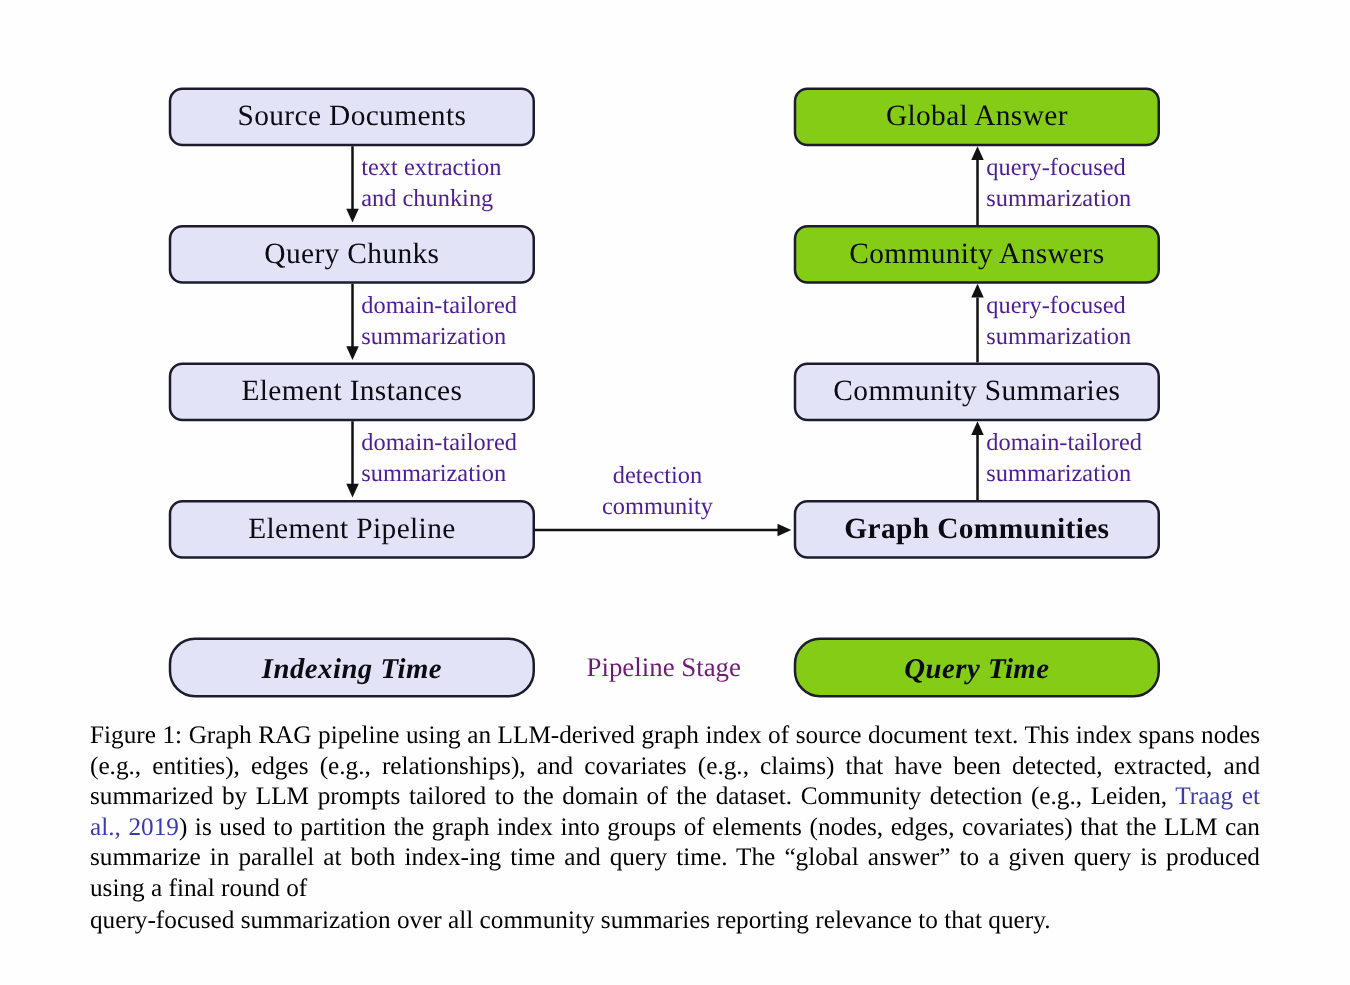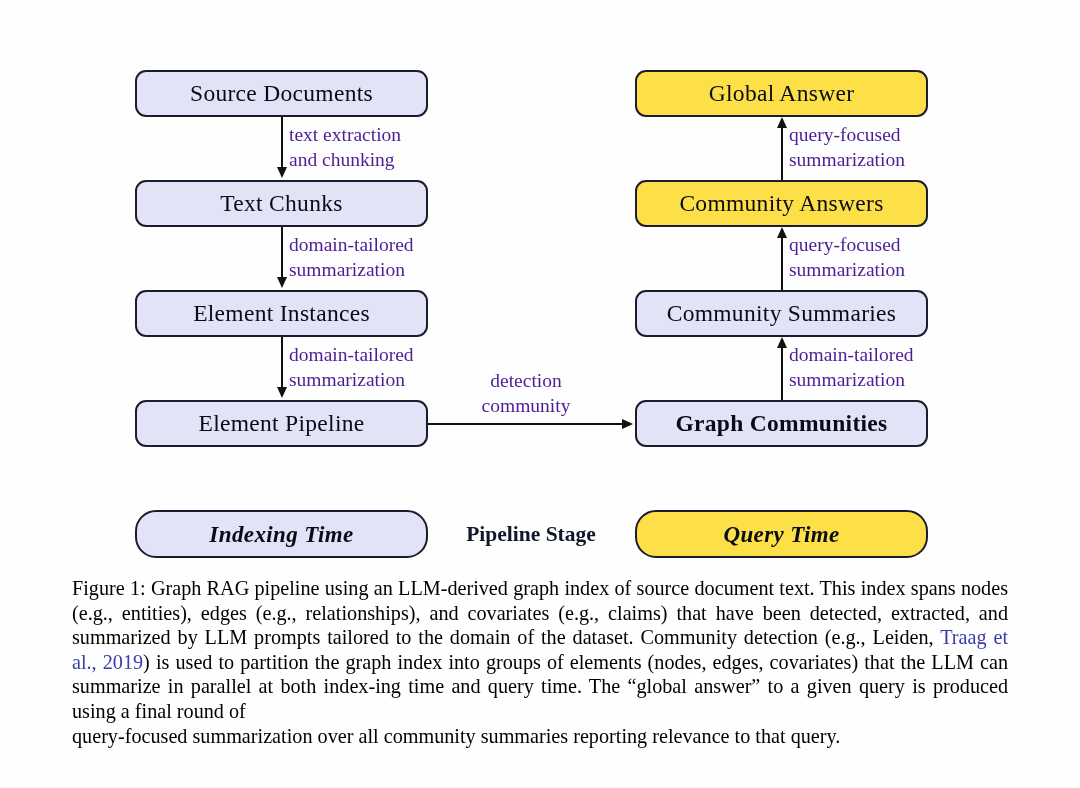--- a/index.html
+++ b/index.html
@@ -39,21 +39,21 @@
     display: flex;
     align-items: center;
     justify-content: center;
     font-size: 23.5px;
     letter-spacing: 0.3px;
     line-height: 1;
     white-space: nowrap;
     color: #0b0b14;
   }
   .fill-indexing { background: #e3e3f7; }
-  .fill-query    { background: #fde047; }
+  .fill-query    { background: #84cc16; }
 
   .legend-box {
     position: absolute;
     box-sizing: border-box;
     border: 2.5px solid #1c1c2e;
     border-radius: 21px;
     display: flex;
     align-items: center;
     justify-content: center;
     font-size: 23px;
@@ -61,24 +61,24 @@
     font-weight: 700;
     letter-spacing: 0.4px;
     line-height: 1;
     white-space: nowrap;
     color: #0b0b14;
   }
 
   #legend-center-label {
     position: absolute;
     font-size: 21.5px;
-    font-weight: 700;
+    font-weight: 400;
     line-height: 1;
     white-space: nowrap;
-    color: #0f172a;
+    color: #701a75;
     text-align: center;
   }
 
   
   .arrow-line {
     position: absolute;
     background: #111;
   }
   .v-arrow-line { width: 2px; }
   .h-arrow-line { height: 2px; }
@@ -140,21 +140,21 @@
     </div>
 
     <div class="arrow-line v-arrow-line" style="left:281px; top:117px; height:52px;"></div>
     <div class="arrow-head head-down" style="left:276.5px; top:167px;"></div>
     <div class="edge-label" style="left:289px; top:122px;">
       <div>text extraction</div>
       <div>and chunking</div>
     </div>
 
     <div class="node-box fill-indexing" style="left:135px; top:180px; width:293px; height:47px;">
-      <span>Text Chunks</span>
+      <span>Query Chunks</span>
     </div>
 
     <div class="arrow-line v-arrow-line" style="left:281px; top:227px; height:52px;"></div>
     <div class="arrow-head head-down" style="left:276.5px; top:277px;"></div>
     <div class="edge-label" style="left:289px; top:232px;">
       <div>domain-tailored</div>
       <div>summarization</div>
     </div>
 
     <div class="node-box fill-indexing" style="left:135px; top:290px; width:293px; height:47px;">

